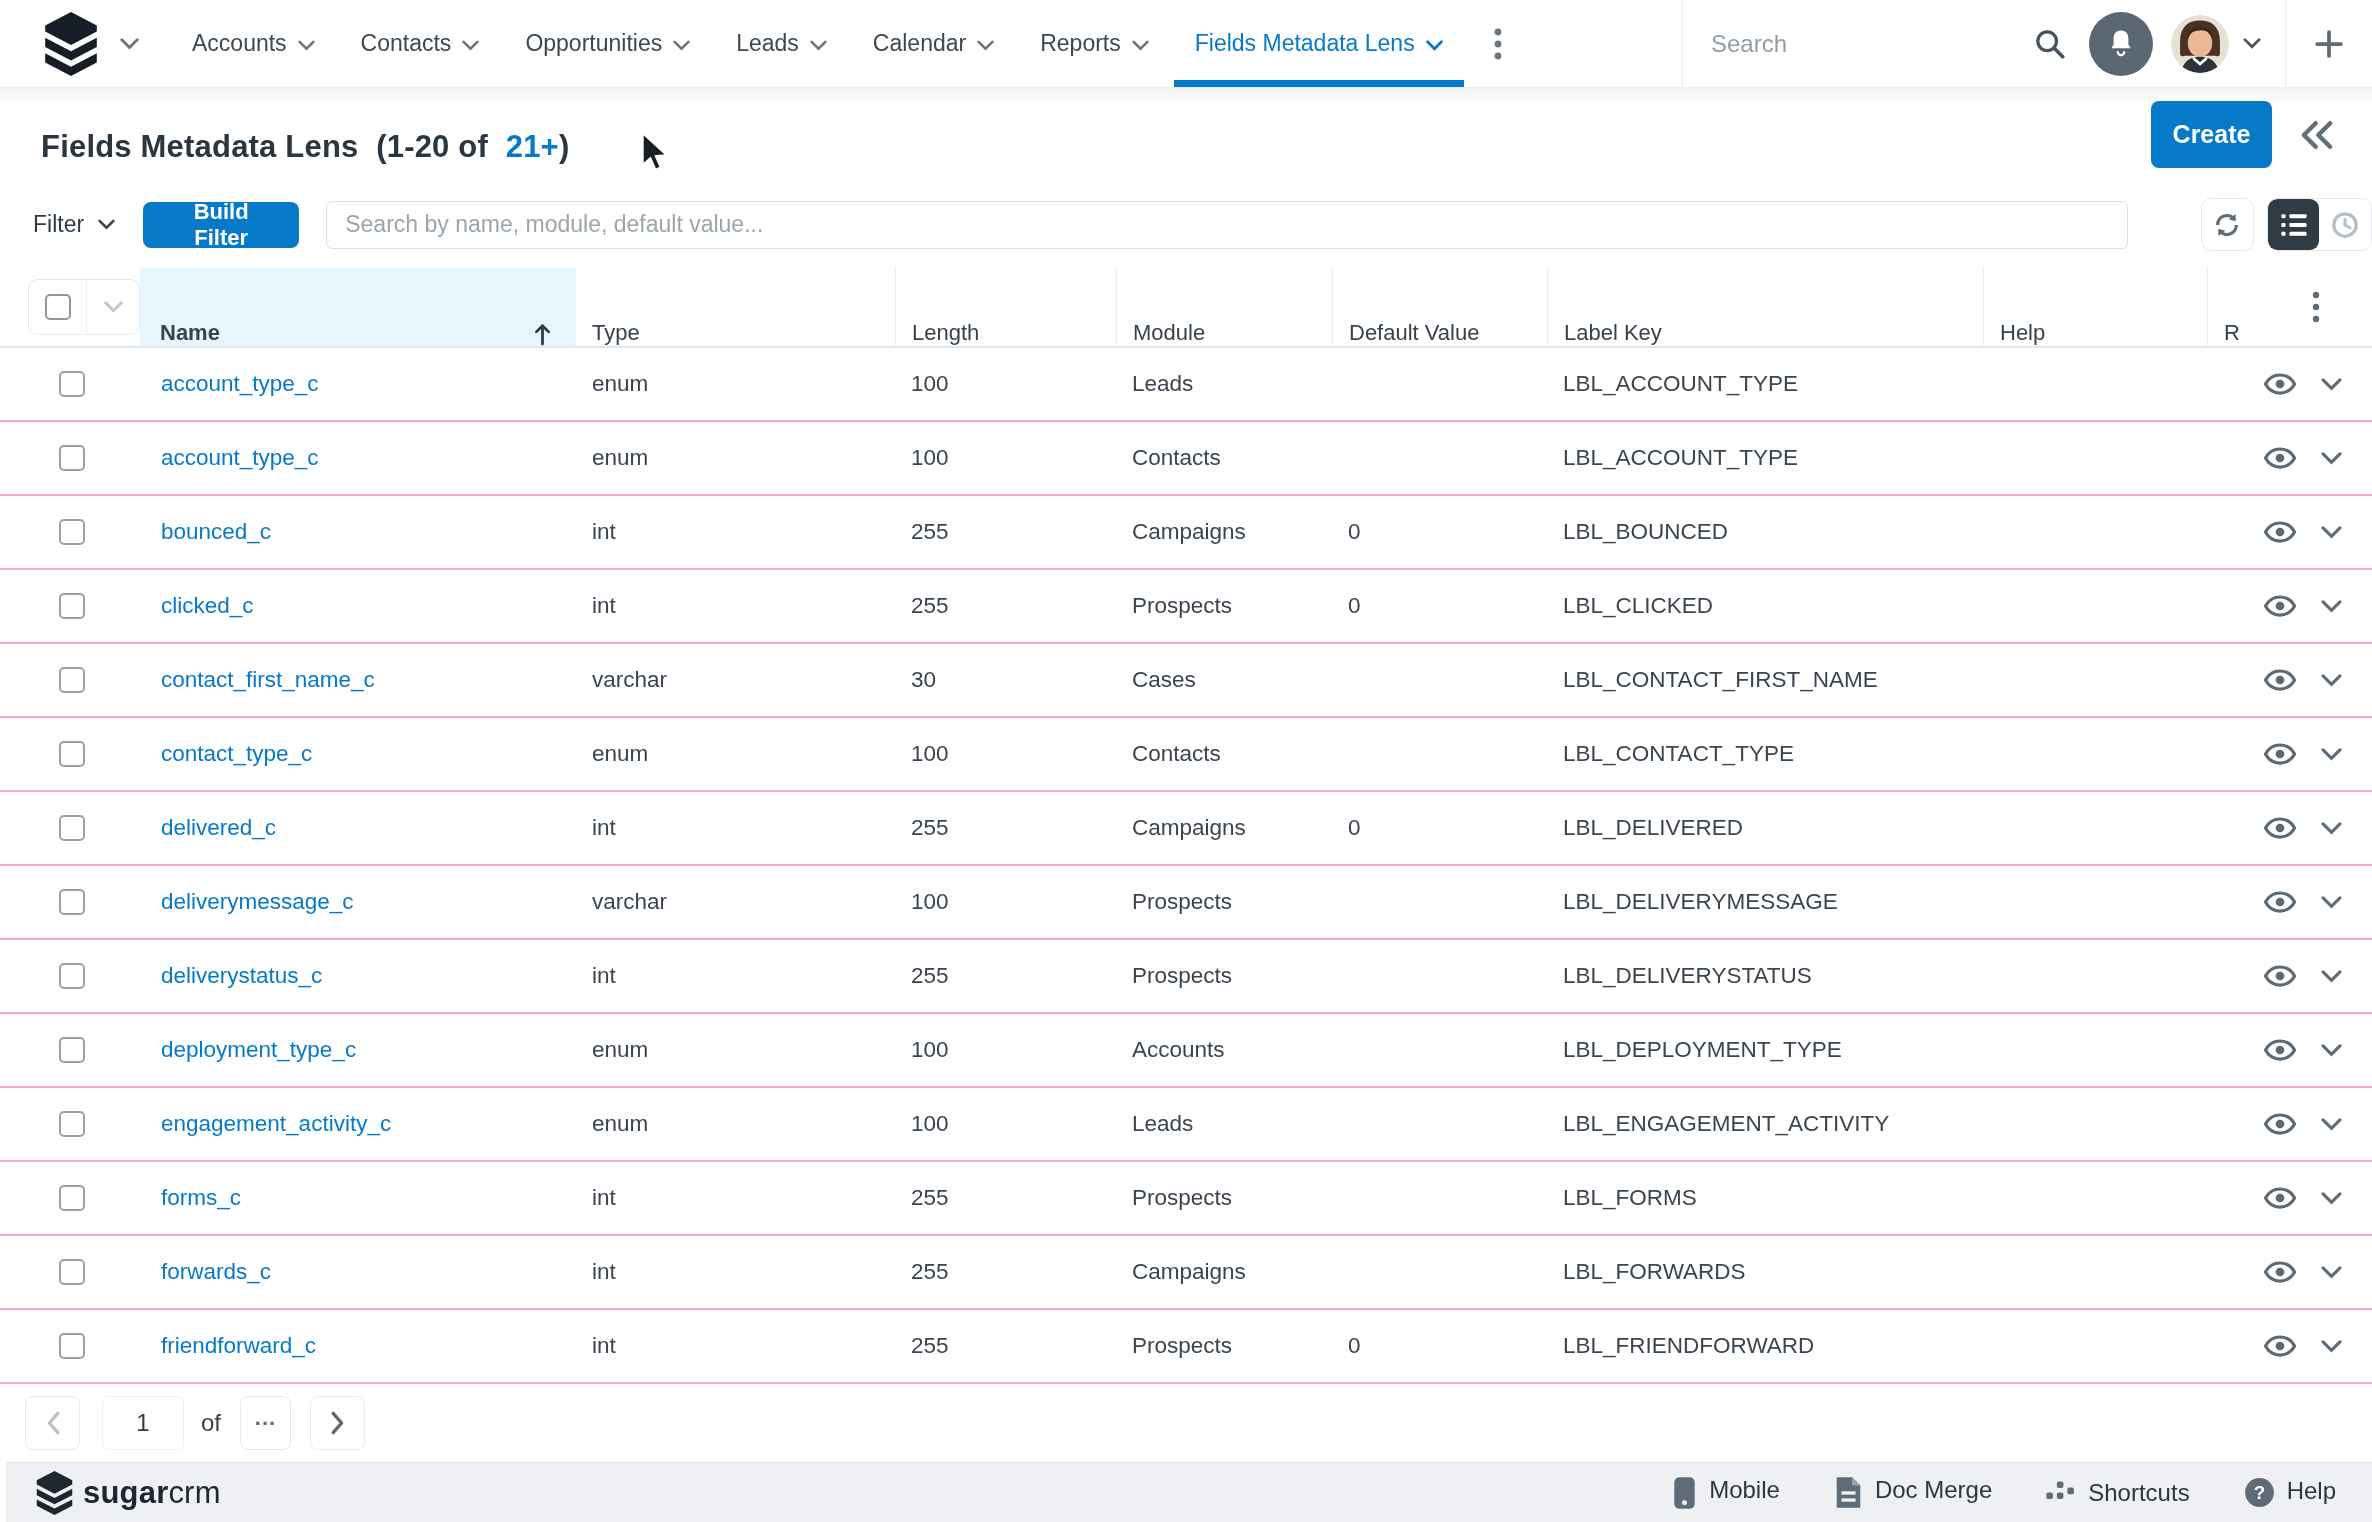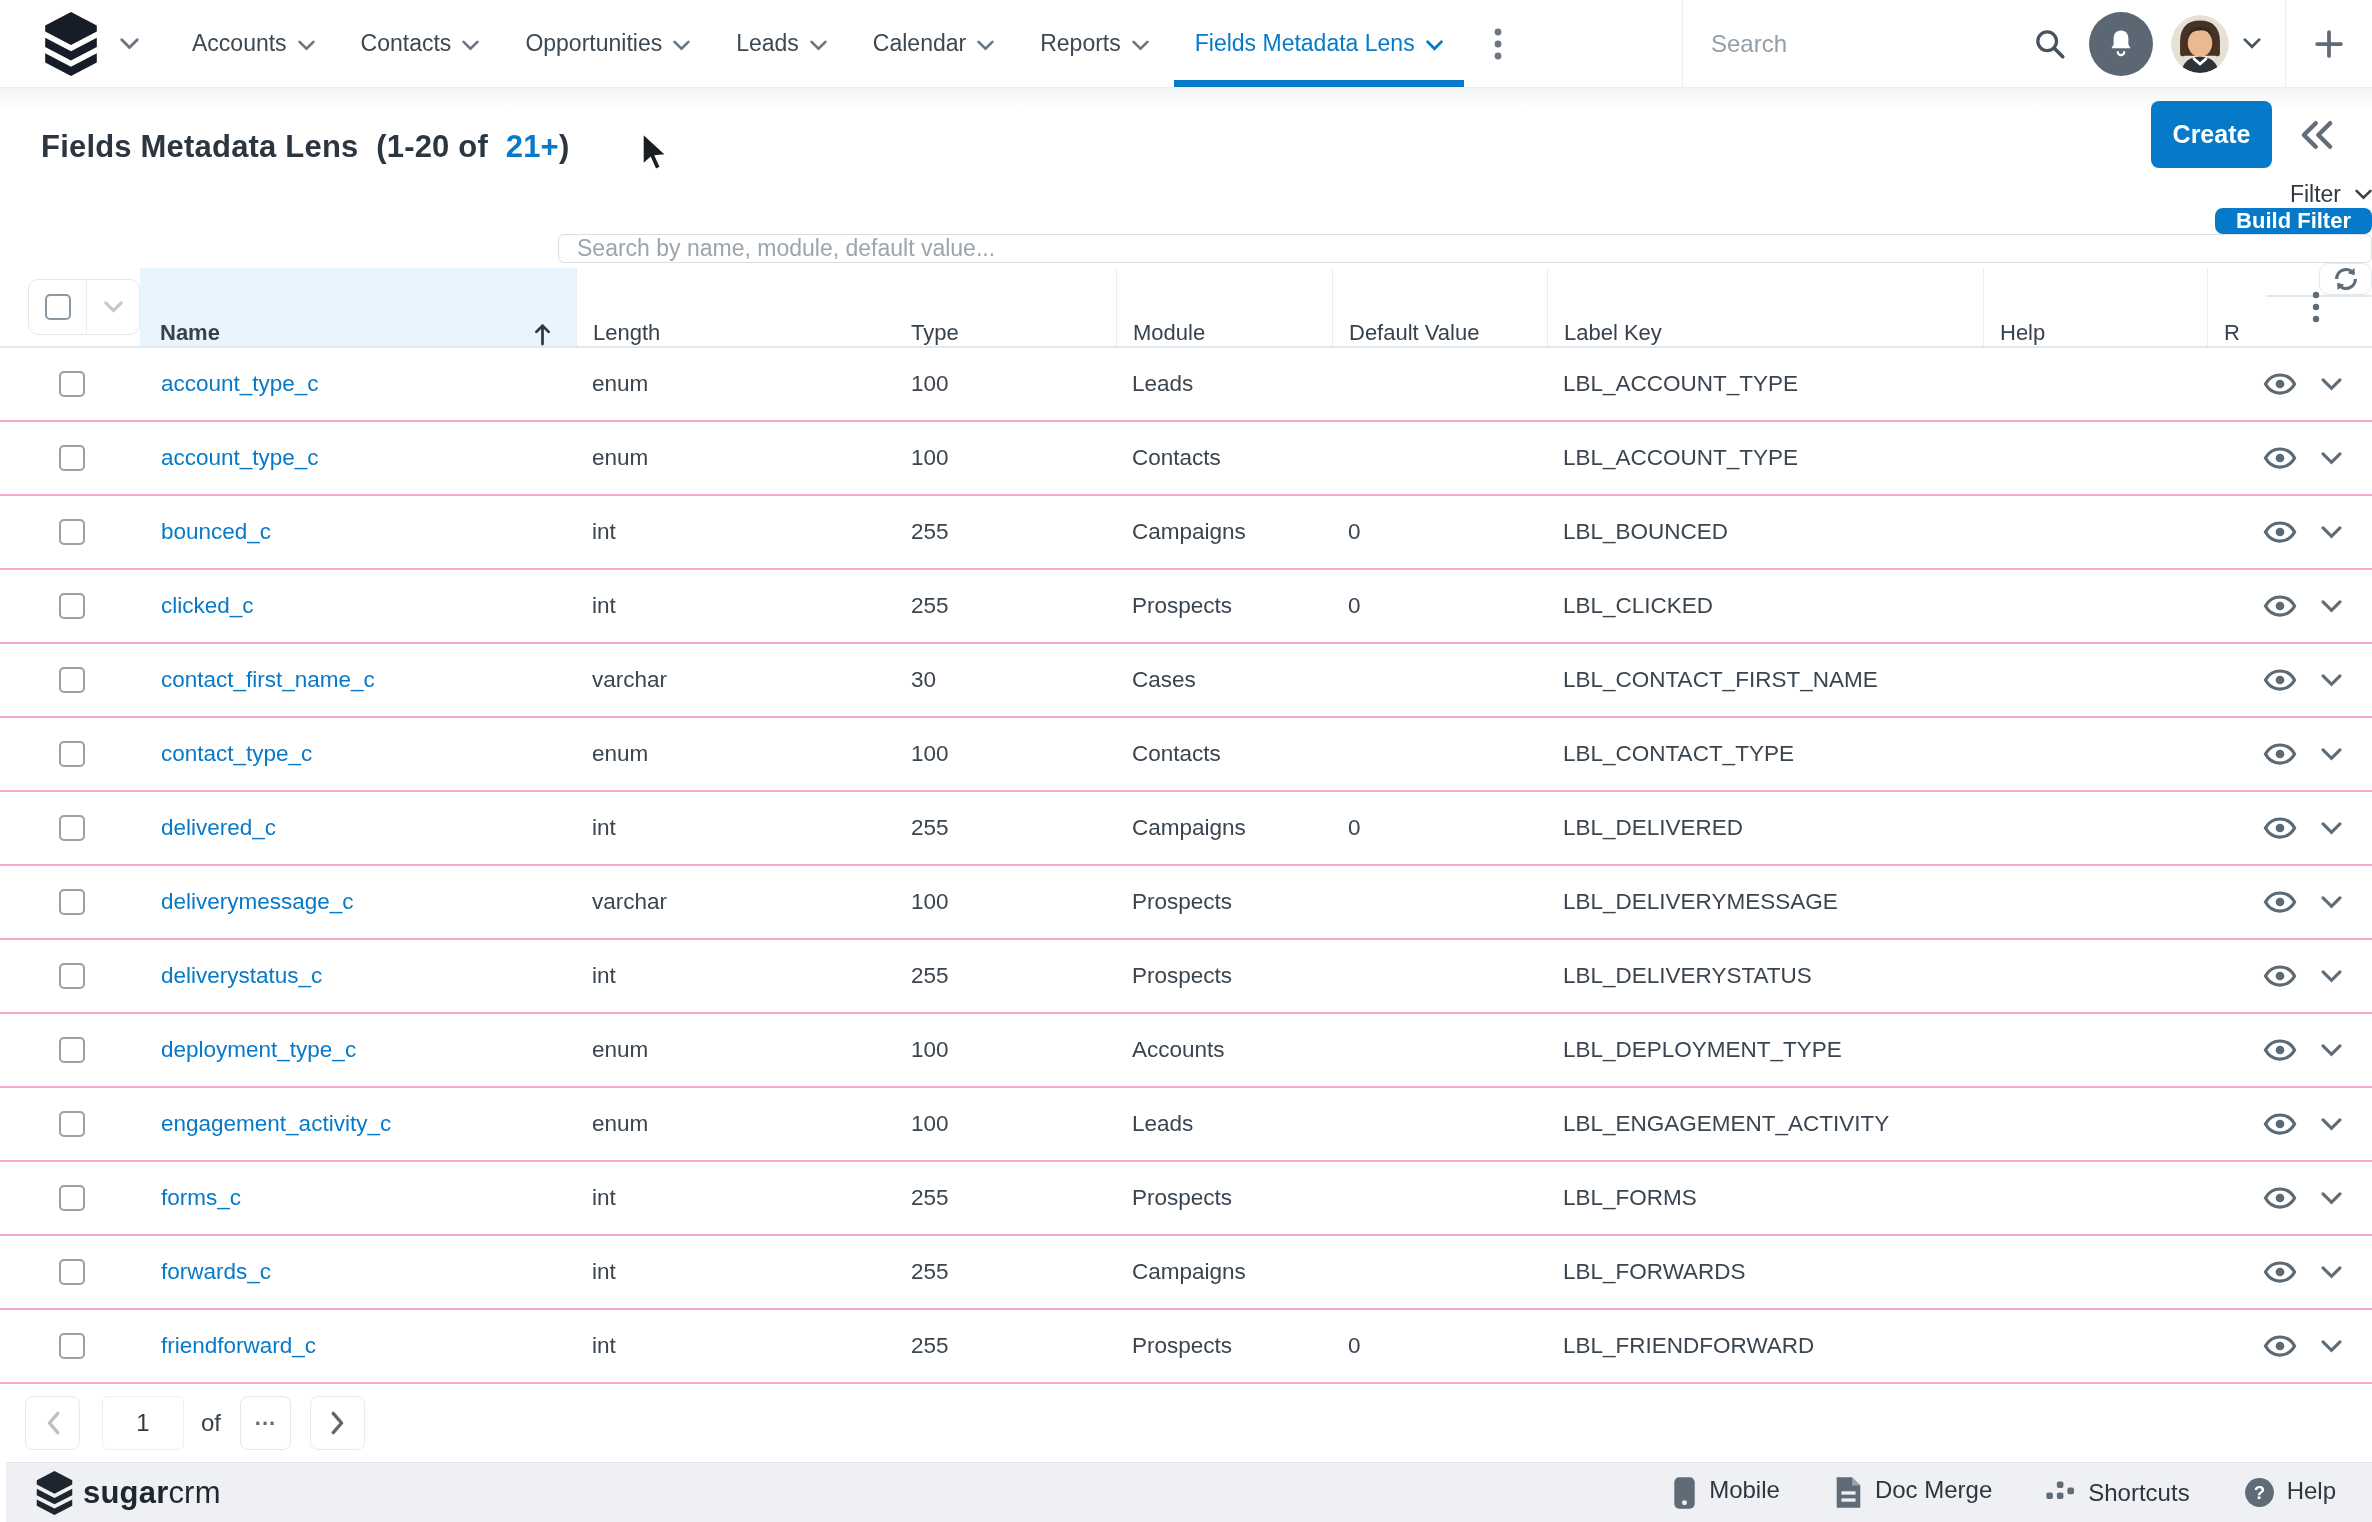--- a/index.html
+++ b/index.html
@@ -32,21 +32,21 @@
   
   .page-header { height:93px; display:flex; align-items:center; padding:0 30px 0 41px;
     background:linear-gradient(180deg,#f3f4f5 0%, #ffffff 22%); }
   .page-title { font-size:31px; font-weight:700; color:#2c3640; letter-spacing:.2px;margin-top:24px; }
   .page-title .count-link { color:#0679c8; cursor:pointer; }
   .create-btn { margin-left:auto; width:121px; height:67px; background:#0679c8; color:#fff; font-size:25px; font-weight:700;
     border:none; border-radius:8px; display:flex; align-items:center; justify-content:center; cursor:pointer; font-family:"Liberation Sans",sans-serif; }
   .collapse-btn { margin-left:20px; padding:0 8px; cursor:pointer; display:flex; align-items:center; }
 
   
-  .filter-bar { height:87px; display:flex; align-items:flex-end; padding-left:33px;flex-direction:column; }
+  .filter-bar { height:87px; display:flex; align-items:center; padding-left:33px; }
   .filter-dd { display:flex; align-items:center; gap:14px; font-size:23px; color:#2f3a44; font-weight:400; cursor:pointer; }
   .build-filter-btn { margin-left:28px; height:46px; padding:0 21px; background:#0679c8; border:none; border-radius:8px;
     color:#fff; font-size:22px; font-weight:700; cursor:pointer; font-family:"Liberation Sans",sans-serif; display:flex; align-items:center; }
   .filter-search { margin-left:27px; width:1814px; height:48px; border:1px solid #d9dfe4; border-radius:6px; padding:0 18px;
     font-size:23px; color:#37424c; outline:none; font-family:"Liberation Sans",sans-serif; }
   .filter-search::placeholder { color:#9aa5ad; }
   .refresh-btn { margin-left:73px; width:53px; height:53px; border:1px solid #e3e8ec; border-radius:10px; background:#fff;
     display:flex; align-items:center; justify-content:center; cursor:pointer; }
   .view-toggle { margin-left:13px; width:106px; height:53px; border:1px solid #e3e8ec; border-radius:10px; display:flex; overflow:hidden; background:#fff; }
   .view-toggle .half { flex:1; display:flex; align-items:center; justify-content:center; cursor:pointer; }
@@ -285,22 +285,22 @@
           </svg>
         </span>
       </div>
     </div>
     <div class="th th-name">
       <span>Name</span>
       <svg width="19" height="24" viewBox="0 0 16 20">
         <path d="M8 18.5 V3 M8 3 L2.8 8.2 M8 3 L13.2 8.2" fill="none" stroke="#2e3944" stroke-width="2.3" stroke-linecap="round" stroke-linejoin="round"></path>
       </svg>
     </div>
+    <div class="th">Type</div>
     <div class="th sep">Length</div>
-    <div class="th">Type</div>
     <div class="th sep">Module</div>
     <div class="th sep">Default Value</div>
     <div class="th sep">Label Key</div>
     <div class="th sep">Help</div>
     <div class="th sep">R</div>
     <div class="th-actions">
       <svg width="8" height="34" viewBox="0 0 8 34">
         <circle cx="4" cy="5" r="3.2" fill="#5f6b76"></circle>
           <circle cx="4" cy="17" r="3.2" fill="#5f6b76"></circle>
           <circle cx="4" cy="29" r="3.2" fill="#5f6b76"></circle>

